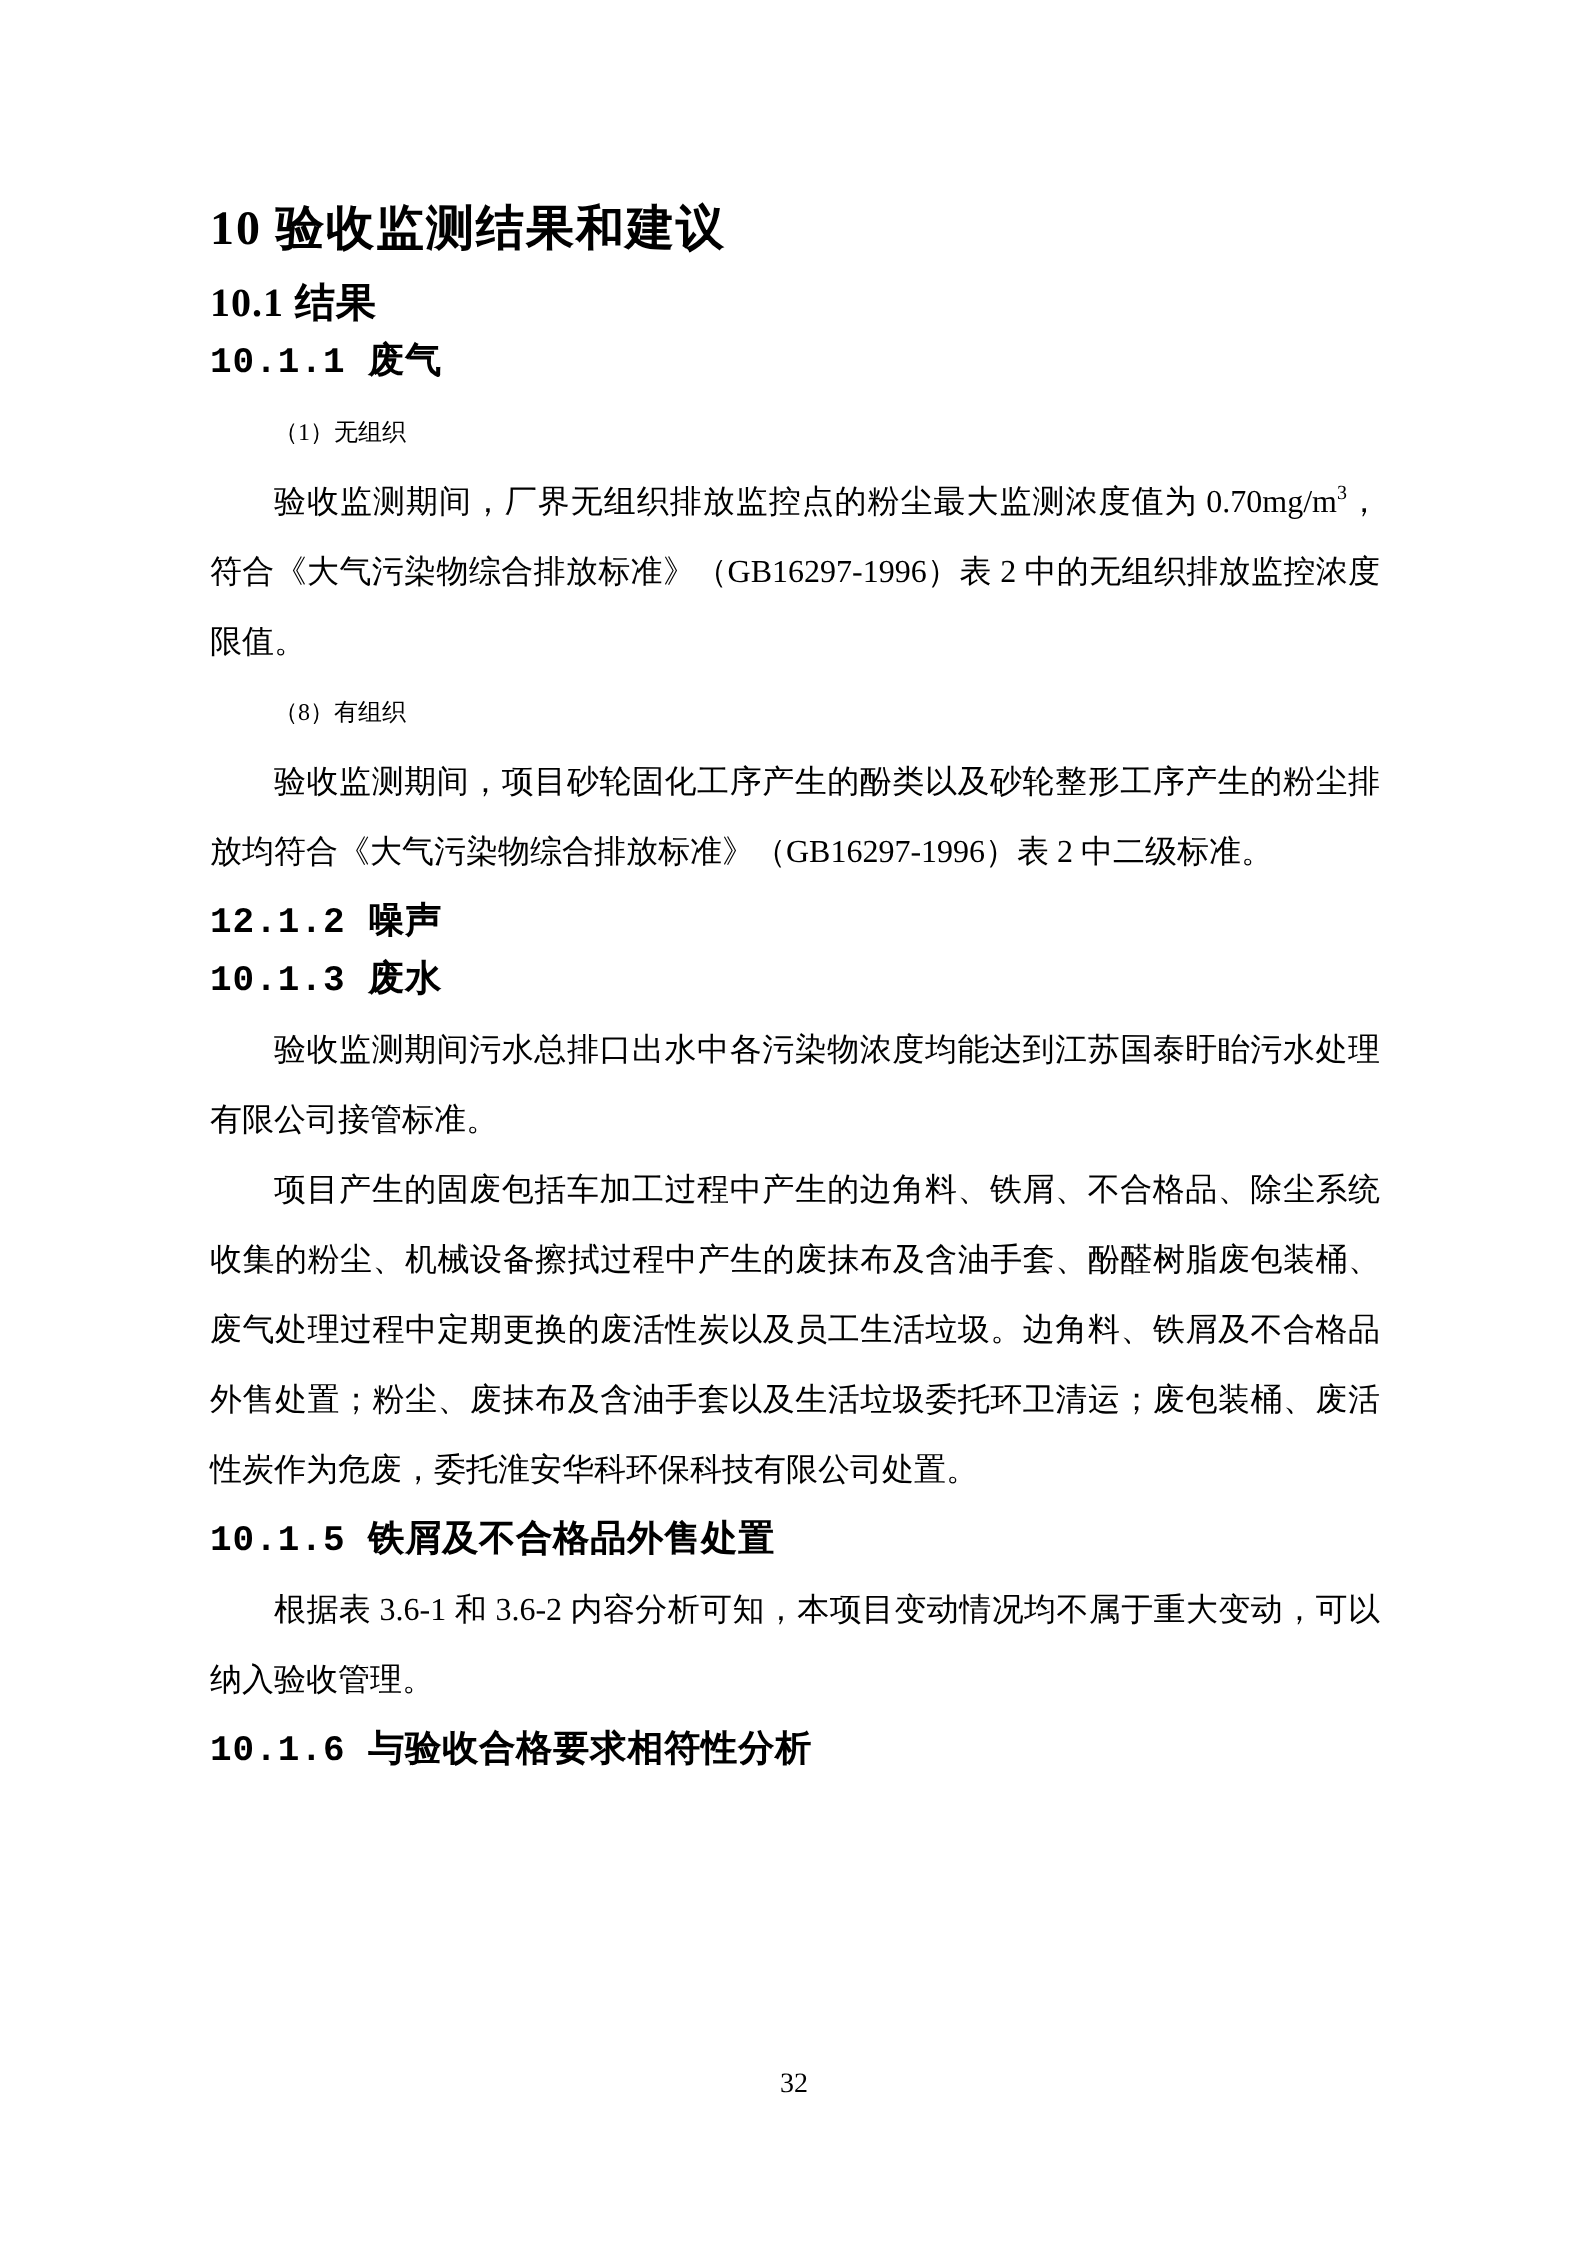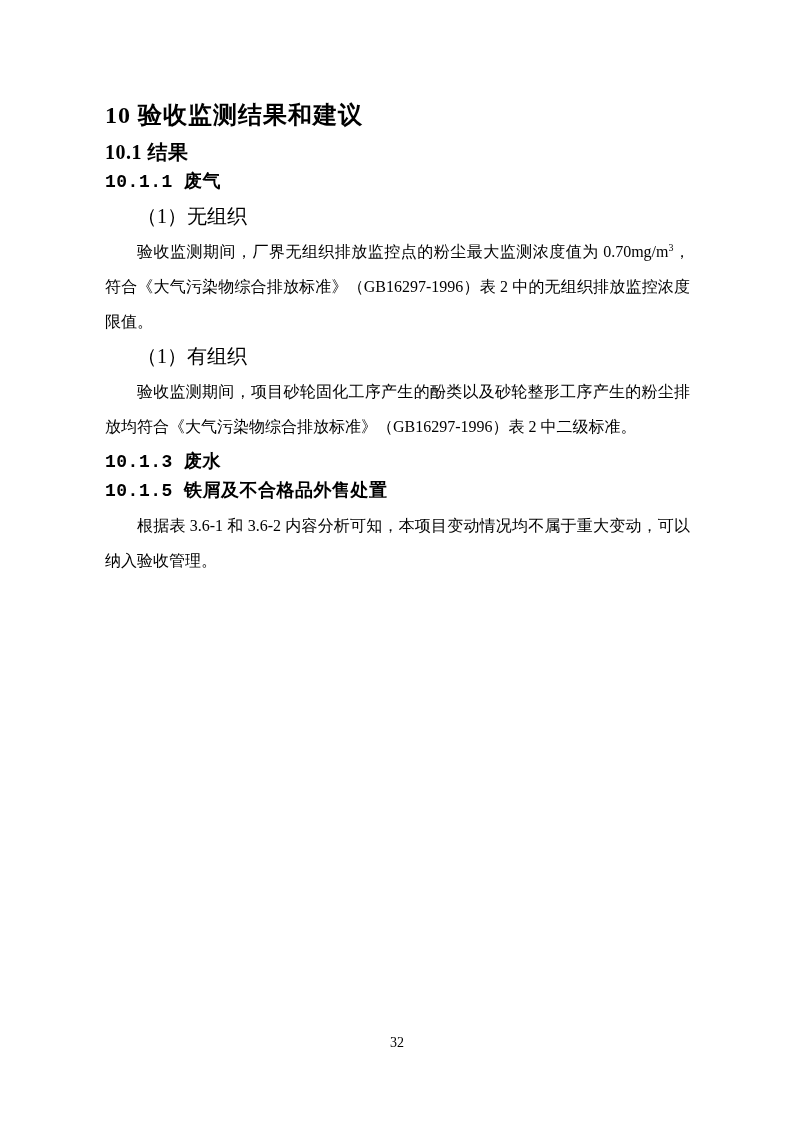--- a/index.html
+++ b/index.html
@@ -45,21 +45,21 @@
   }
   p.body {
     font-size: 16px;
     line-height: 35px;
     text-align: justify;
     text-justify: inter-ideograph;
     text-indent: 32px;
     font-family: Liberation Serif, serif;
   }
   p.subitem {
-    font-size: 20px;
+    font-size: 12px;
     line-height: 35px;
     text-indent: 32px;
   }
   sup.exp {
     font-size: 10px;
     line-height: 0;
     vertical-align: super;
   }
   .footer {
     position: absolute;
@@ -76,26 +76,30 @@
 
 <div class="page">
 
   <h1 class="chapter">10 验收监测结果和建议</h1>
 
   <h2 class="section">10.1  结果</h2>
 
   <h3 class="subsection">10.1.1  废气</h3>
   <p class="subitem">（1）无组织</p>
   <p class="body"><span>验收监测期间，厂界无组织排放监控点的粉尘最大监测浓度值为 0.70mg/m</span><sup class="exp">3</sup><span>，符合《大气污染物综合排放标准》（GB16297-1996）表 2 中的无组织排放监控浓度限值。</span></p>
-  <p class="subitem">（1）有组织</p>
+  <p class="subitem">（8）有组织</p>
   <p class="body">验收监测期间，项目砂轮固化工序产生的酚类以及砂轮整形工序产生的粉尘排放均符合《大气污染物综合排放标准》（GB16297-1996）表 2 中二级标准。</p>
 
+  <h3 class="subsection">12.1.2  噪声</h3>
 
   <h3 class="subsection">10.1.3  废水</h3>
+  <p class="body">验收监测期间污水总排口出水中各污染物浓度均能达到江苏国泰盱眙污水处理有限公司接管标准。</p>
 
+  <p class="body">项目产生的固废包括车加工过程中产生的边角料、铁屑、不合格品、除尘系统收集的粉尘、机械设备擦拭过程中产生的废抹布及含油手套、酚醛树脂废包装桶、废气处理过程中定期更换的废活性炭以及员工生活垃圾。边角料、铁屑及不合格品外售处置；粉尘、废抹布及含油手套以及生活垃圾委托环卫清运；废包装桶、废活性炭作为危废，委托淮安华科环保科技有限公司处置。</p>
 
   <h3 class="subsection">10.1.5  铁屑及不合格品外售处置</h3>
   <p class="body">根据表 3.6-1 和 3.6-2 内容分析可知，本项目变动情况均不属于重大变动，可以纳入验收管理。</p>
 
+  <h3 class="subsection">10.1.6  与验收合格要求相符性分析</h3>
 
   <div class="footer">32</div>
 
 </div>
 
 </body></html>

